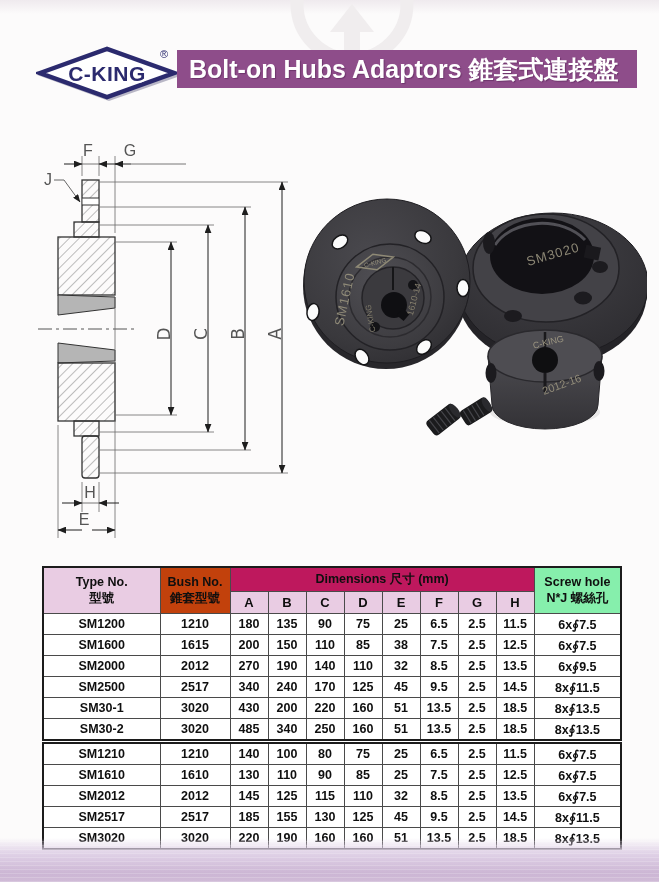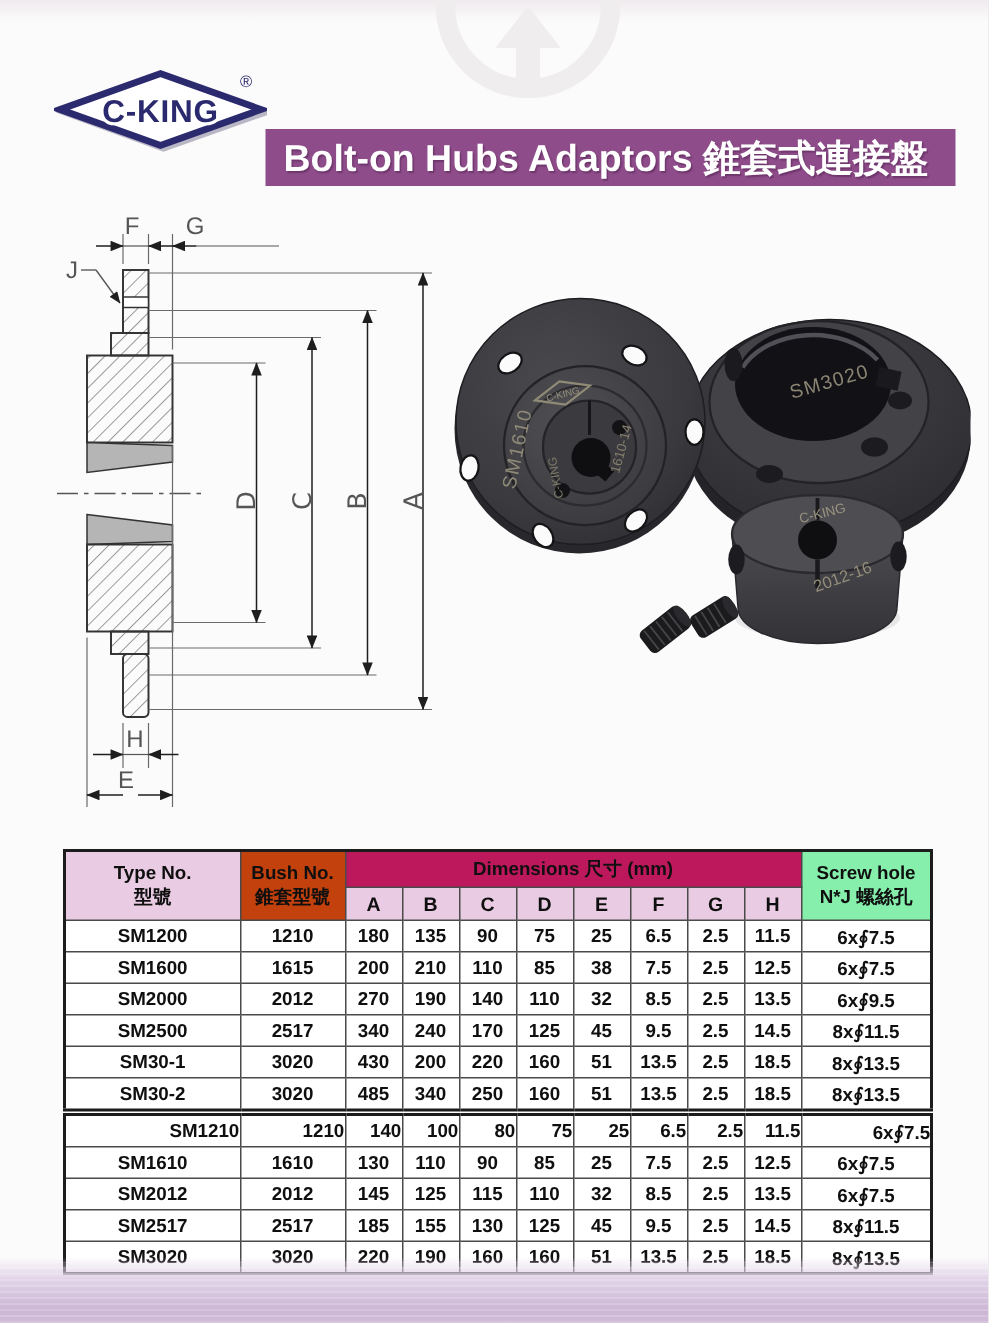--- a/index.html
+++ b/index.html
@@ -31,21 +31,21 @@
     padding-left:43px;
   }
   .dim-table th, .dim-table td {
     border:1px solid #4a4a4a; text-align:center; vertical-align:middle;
     font-weight:bold; color:#0f0f0f; padding:0;
   }
   .dim-table th { font-size:12.5px; height:23px; line-height:1.2; }
   .dim-table th.dim-letter { height:21px; font-size:13px; }
   .dim-table td { font-size:12.5px; height:20px; font-family:"Liberation Sans","DejaVu Sans",sans-serif; }
   .dim-table .h-line { display:block; line-height:1.25; }
-  tbody.group-2 tr:first-child td { border-top:5px double #1c1c1c;text-align:right; }
+  tbody.group-2 tr:first-child td { border-top:5px double #1c1c1c; }
   .bottom-band {
     position:absolute; left:0; bottom:0; width:100%; height:44px;
     background:
       repeating-linear-gradient(to bottom, rgba(255,255,255,0) 0 3px, rgba(255,255,255,.18) 3px 4px),
       linear-gradient(to bottom, rgba(232,222,237,0) 0%, #e0d2e7 35%, #ccb6d4 80%, #d0bbd7 100%);
   }
 </style>
 </head>
 <body>
 
@@ -59,21 +59,21 @@
     <rect x="344" y="28" width="16" height="34" fill="#f0edee"></rect>
   </svg>
 
   <svg class="logo" width="142" height="58" viewBox="0 0 142 58">
     <polygon points="7,31 73,7 141,31 73,55" fill="none" stroke="#b9b7c6" stroke-width="4"></polygon>
     <polygon points="4,29 71,5 138,29 71,53" fill="#ffffff" stroke="#2b2a6e" stroke-width="4.5"></polygon>
     <text x="71" y="37" text-anchor="middle" font-size="21" font-weight="bold" fill="#2b2a6e" stroke="#ffffff" stroke-width="4" paint-order="stroke" letter-spacing="0.5">C-KING</text>
     <text x="124" y="14" font-size="11" fill="#2b2a6e">®</text>
   </svg>
 
-  <div class="banner" style="background:#8e4d8a; border-color:#a3699f;margin-top:36px;">
+  <div class="banner" style="background:#8e4d8a; border-color:#a3699f;">
     <span class="banner-title">Bolt-on Hubs Adaptors 錐套式連接盤</span>
   </div>
 
   <svg class="drawing" width="278" height="404" viewBox="22 136 278 404">
     <defs>
       <pattern id="hatch" patternUnits="userSpaceOnUse" width="7" height="7" patternTransform="rotate(45)">
         <line x1="0" y1="0" x2="0" y2="7" stroke="#7d7d7d" stroke-width="1"></line>
       </pattern>
       <marker id="arrow" viewBox="0 0 10 8" refX="9.5" refY="4" markerWidth="9" markerHeight="7" orient="auto-start-reverse">
         <path d="M0,0 L10,4 L0,8 z" fill="#1e1e1e"></path>
@@ -299,21 +299,21 @@
           <td>25</td>
           <td>6.5</td>
           <td>2.5</td>
           <td>11.5</td>
           <td>6x∮7.5</td>
         </tr>
         <tr>
           <td>SM1600</td>
           <td>1615</td>
           <td>200</td>
-          <td>210</td>
+          <td>150</td>
           <td>110</td>
           <td>85</td>
           <td>38</td>
           <td>7.5</td>
           <td>2.5</td>
           <td>12.5</td>
           <td>6x∮7.5</td>
         </tr>
         <tr>
           <td>SM2000</td>

